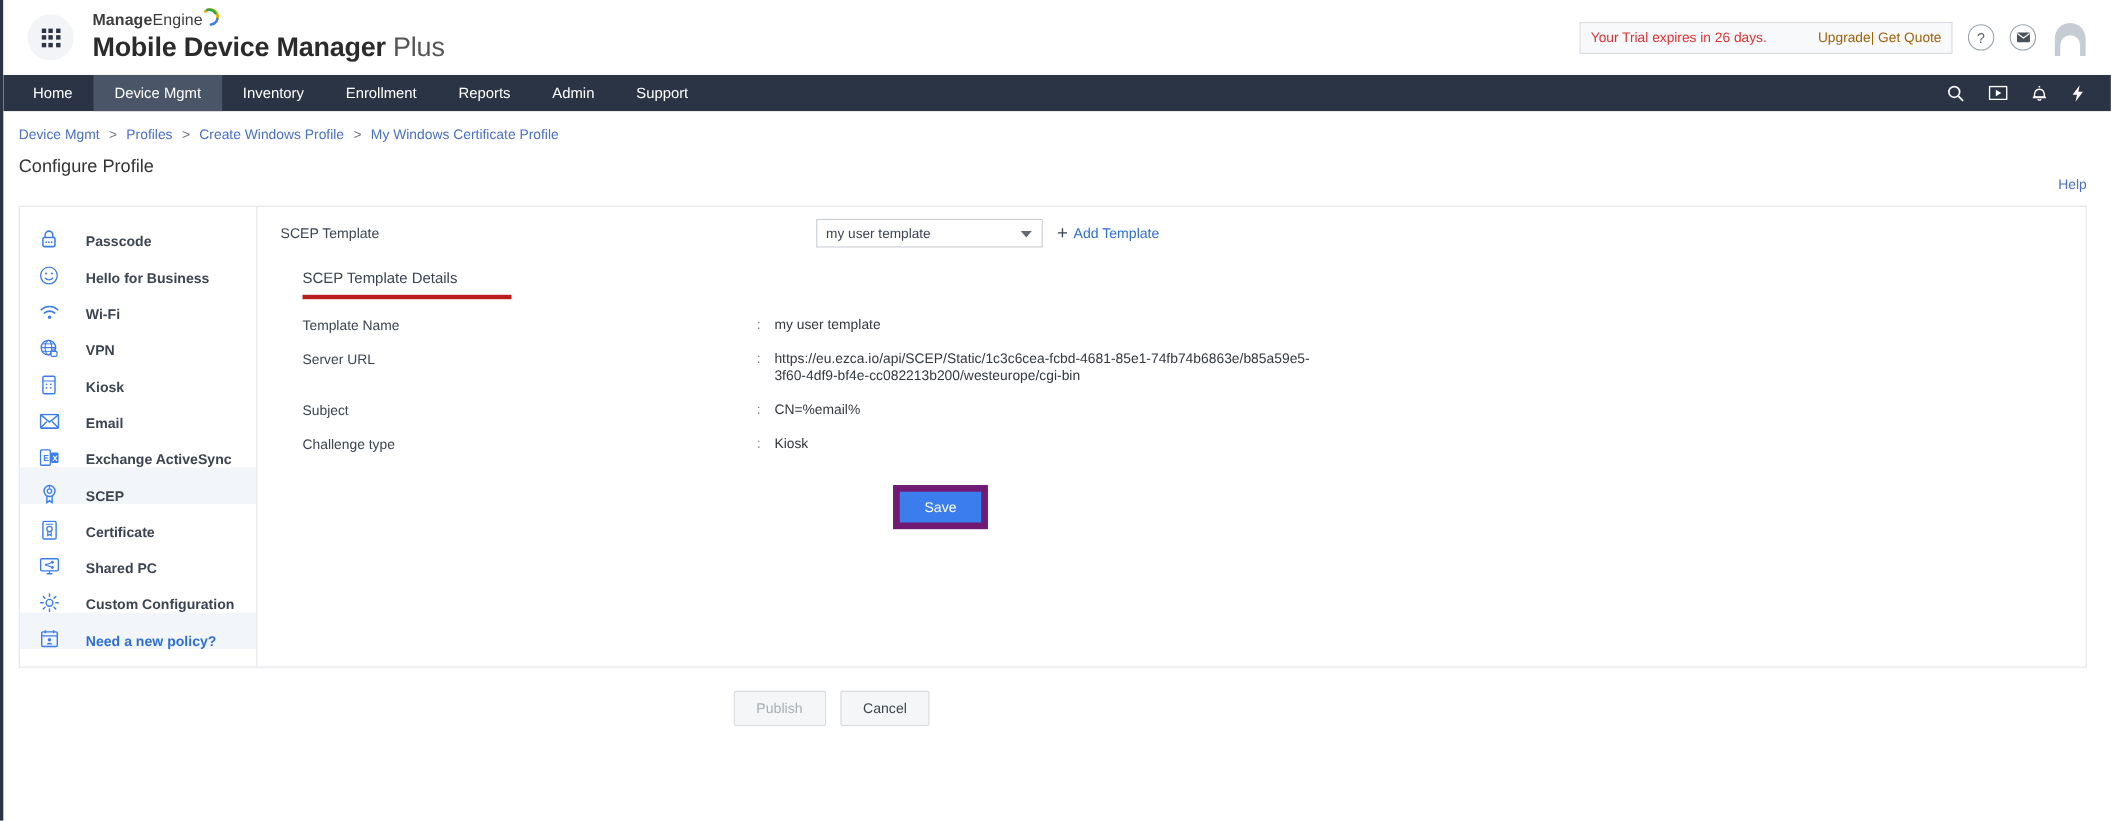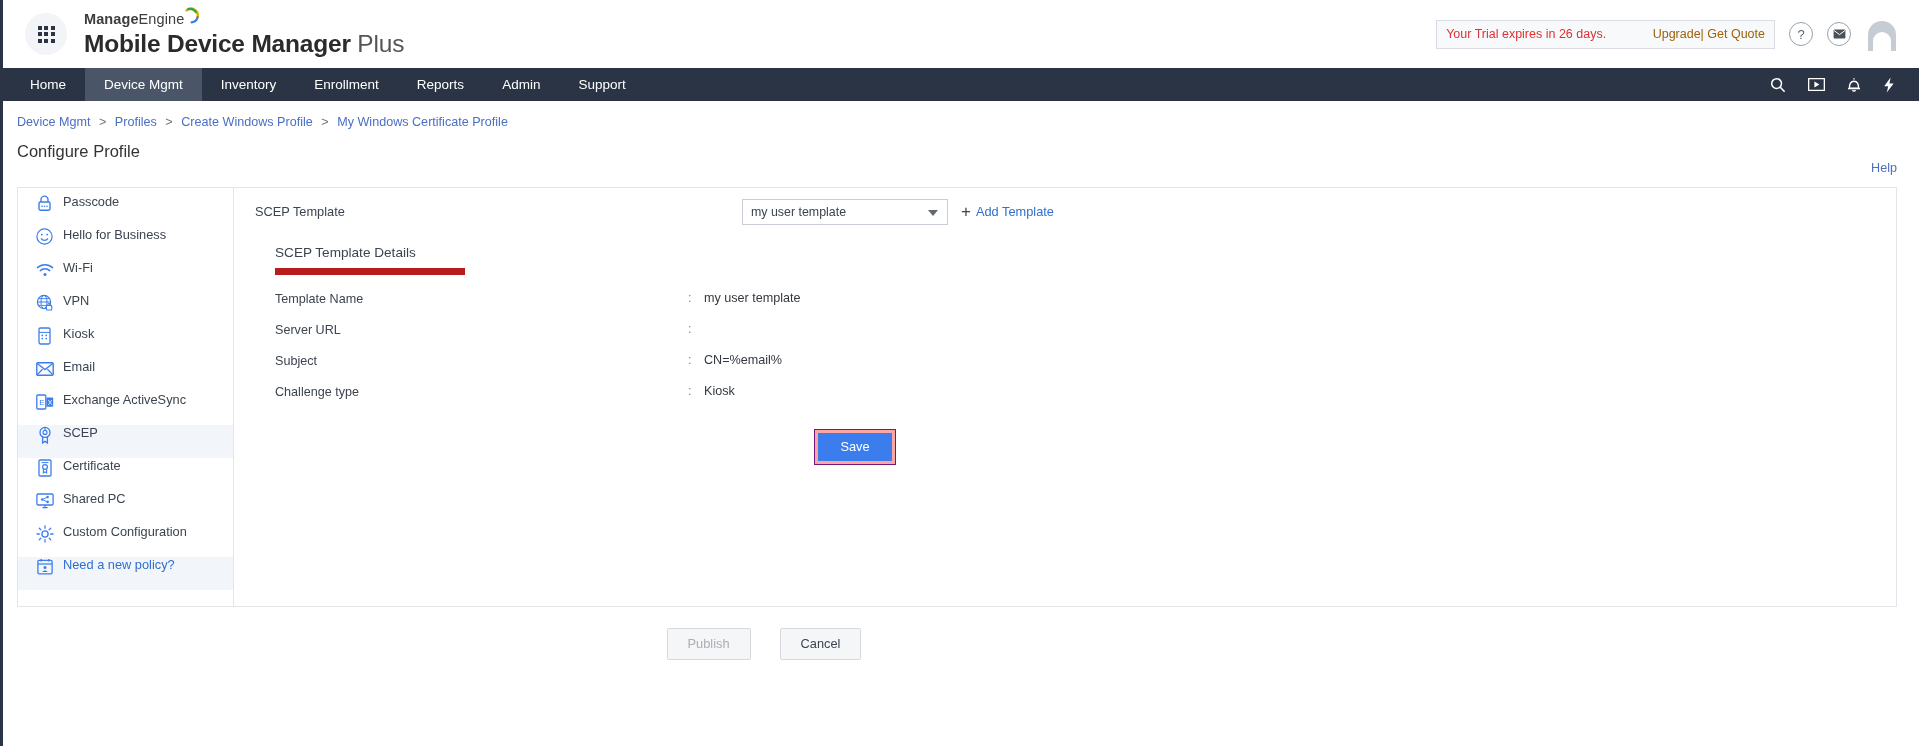--- a/index.html
+++ b/index.html
@@ -167,27 +167,28 @@
     width: 216px;
     flex: none;
     border: 1px solid #e2e5e9;
     border-right: none;
     background: #ffffff;
     padding-top: 6px;
     overflow: hidden;
   }
   .side-item {
     display: flex;
-    align-items: flex-start;
-    gap: 9px;
+    align-items: flex-end;
+    gap: 24px;
     height: 33px;
     padding: 0 0 0 17px;
     font-size: 12.8px;
     color: #3b4450;
     cursor: pointer;
+    font-weight: bold;
   }
   .side-item.active { background: #f2f5f9; }
   .side-item.link { color: #2f6fd0; }
   .side-ico { width: 19px; height: 19px; flex: none; display: flex; align-items: center; justify-content: center; }
 
   .panel {
     flex: 1;
     border: 1px solid #e2e5e9;
     background: #ffffff;
     position: relative;
@@ -239,44 +240,44 @@
   .plus { font-size: 17px; color: #3b4450; line-height: 1; font-weight: 300; }
 
   .details {
     margin: 26px 0 0 41px;
     width: 1200px;
   }
   .details-title {
     font-size: 13.6px;
     color: #3b4450;
     padding-bottom: 8px;
-    border-bottom: 7px solid #b91c1c;
+    border-bottom: 4px solid #b91c1c;
     width: 190px;
   }
   .det-row {
     display: flex;
     align-items: flex-start;
     margin-top: 16px;
     font-size: 12.6px;
     color: #3b4450;
   }
   .det-key { width: 413px; flex: none; padding-top: 1px; }
   .det-colon { width: 16px; flex: none; color: #7b828b; }
   .det-val { color: #33383f; max-width: 500px; line-height: 1.18; word-break: break-word; }
 
   .save-zone {
     display: flex;
     justify-content: center;
     margin-top: 30px;
     padding-right: 420px;
   }
   .save-outline {
-    border: 1px solid #701a75;
+    border: 3px solid #701a75;
     padding: 3px;
-    background: #fca5a5;
+    background: #701a75;
     display: inline-block;
   }
   .save-btn {
     background: #3c7ded;
     color: #ffffff;
     border: none;
     font-size: 12.8px;
     font-family: "Liberation Sans", sans-serif;
     padding: 6px 22px 7px;
     cursor: pointer;
@@ -291,21 +292,20 @@
   }
   .ftr-btn {
     border: 1px solid #d5d9de;
     background: #f5f6f8;
     border-radius: 2px;
     font-size: 12.8px;
     font-family: "Liberation Sans", sans-serif;
     padding: 7px 20px 8px;
     color: #3b4450;
     cursor: pointer;
-    margin-left: 16px;
   }
   .ftr-btn.disabled { color: #a9aeb5; cursor: default; }
 </style>
 </head>
 <body>
 
 <div class="topbar">
   <div class="waffle">
     <div class="waffle-grid">
       <i></i>
@@ -596,20 +596,21 @@
 
       <div class="det-row">
         <span class="det-key">Template Name</span>
         <span class="det-colon">:</span>
         <span class="det-val">my user template</span>
       </div>
 
       <div class="det-row">
         <span class="det-key">Server URL</span>
         <span class="det-colon">:</span>
+        <span class="det-val">https://eu.ezca.io/api/SCEP/Static/1c3c6cea-fcbd-4681-85e1-74fb74b6863e/b85a59e5-3f60-4df9-bf4e-cc082213b200/westeurope/cgi-bin</span>
       </div>
 
       <div class="det-row">
         <span class="det-key">Subject</span>
         <span class="det-colon">:</span>
         <span class="det-val">CN=%email%</span>
       </div>
 
       <div class="det-row">
         <span class="det-key">Challenge type</span>

